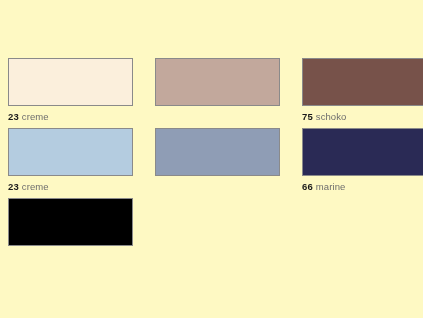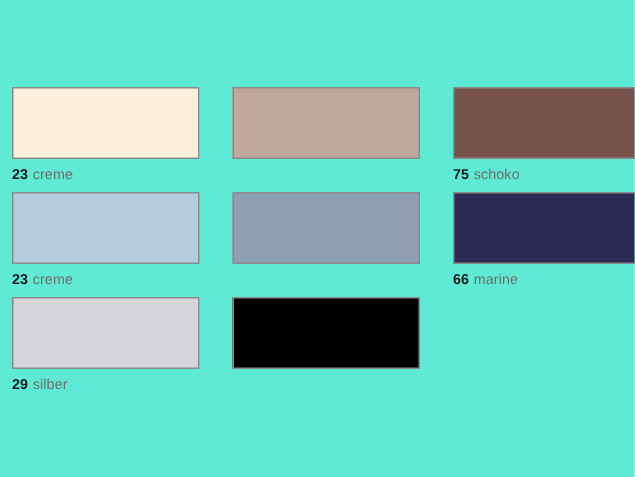--- a/index.html
+++ b/index.html
@@ -11,21 +11,21 @@
     width: 423px;
     height: 318px;
     background: #ffffff;
     font-family: "Liberation Sans", sans-serif;
     overflow: hidden;
   }
   .chart {
     position: relative;
     width: 423px;
     height: 318px;
-    background: #5eead4;
+    background: #fef9c3;
     box-sizing: border-box;
     padding: 58px 16px 0 8px;
   }
   .swatch-grid {
     display: grid;
     grid-template-columns: repeat(3, 125px);
     grid-template-rows: repeat(3, 70px);
     column-gap: 22px;
     row-gap: 0px;
   }
@@ -78,20 +78,16 @@
         <div class="swatch-label"><span class="swatch-code">23</span><span class="swatch-name">creme</span></div>
       </div>
       <div class="swatch-cell">
         <div class="swatch-chip" style="background-color: rgb(143, 157, 181); border-color: rgb(138, 138, 138);"></div>
       </div>
       <div class="swatch-cell">
         <div class="swatch-chip" style="background-color: rgb(42, 42, 85); border-color: rgb(138, 138, 138);"></div>
         <div class="swatch-label"><span class="swatch-code">66</span><span class="swatch-name">marine</span></div>
       </div>
       <div class="swatch-cell">
-        <div class="swatch-chip" style="background-color: rgb(215, 212, 217); border-color: rgb(138, 138, 138);"></div>
-        <div class="swatch-label"><span class="swatch-code">29</span><span class="swatch-name">silber</span></div>
-      </div>
-      <div class="swatch-cell">
         <div class="swatch-chip" style="background-color: rgb(0, 0, 0); border-color: rgb(138, 138, 138);"></div>
       </div>
     </div>
 </div>
 
 </body></html>

